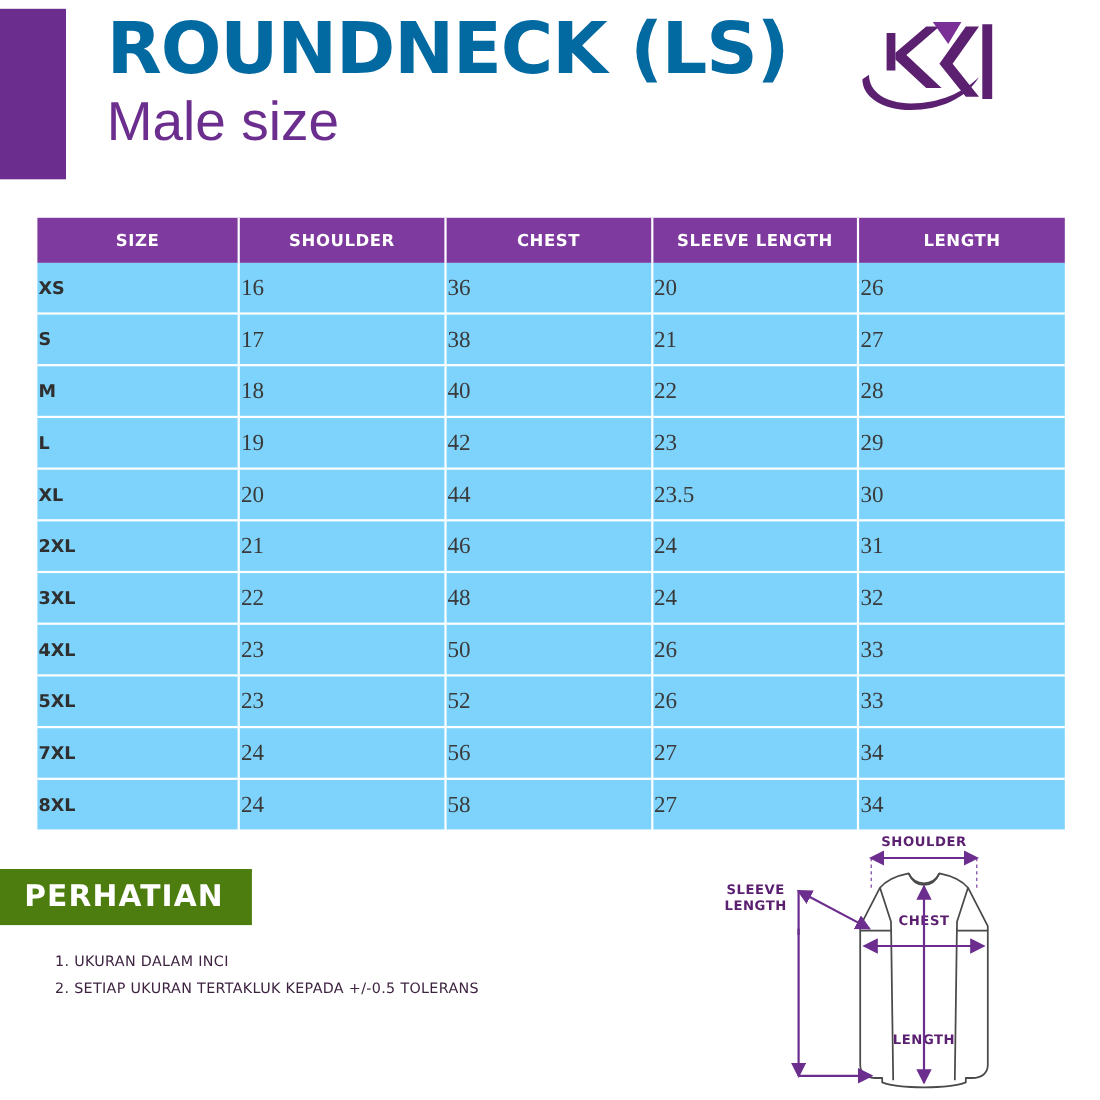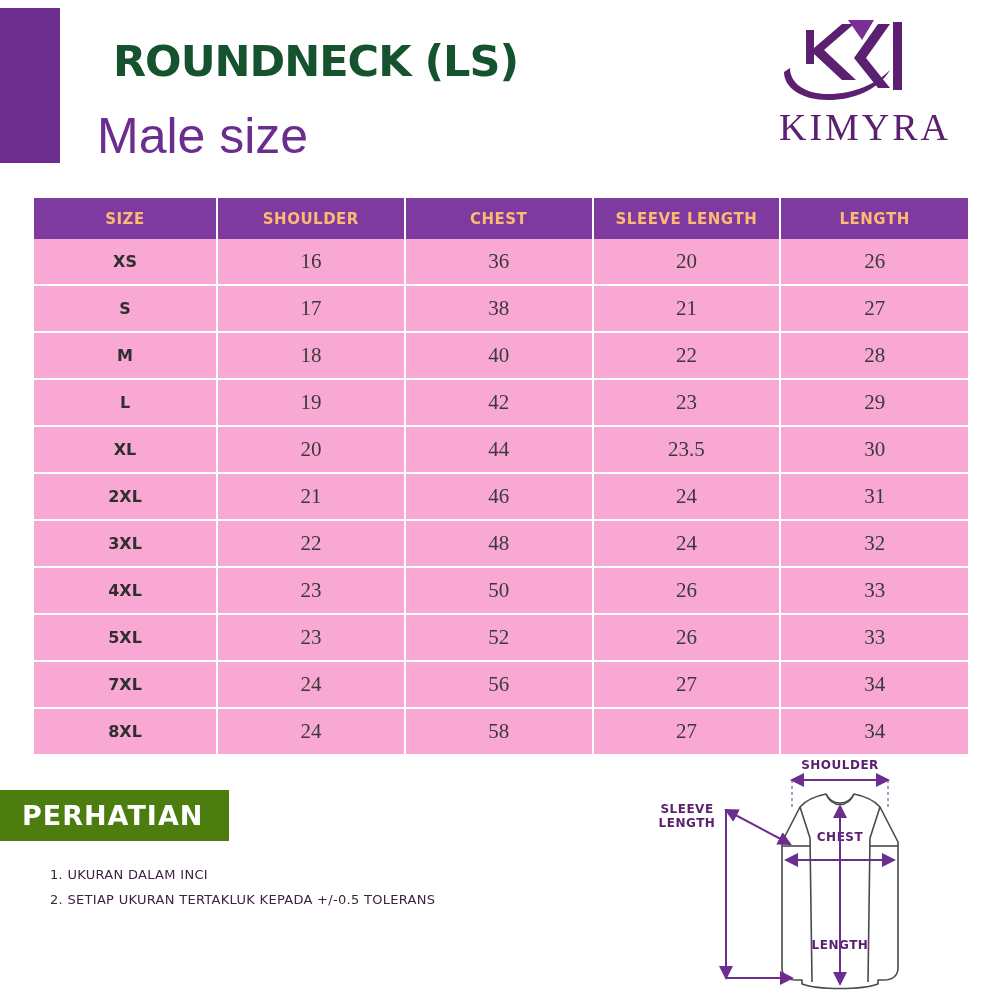--- a/index.html
+++ b/index.html
@@ -30,25 +30,25 @@
     background: #6b2d8e;
   }
   #title-block {
     position: absolute;
     left: 97px;
     top: 14px;
   }
   #main-title {
     font-family: "DejaVu Sans", sans-serif;
     font-weight: bold;
-    font-size: 43px;
+    font-size: 65px;
     letter-spacing: -1px;
-    color: #14532d;
+    color: #0369a1;
     line-height: 62px;
-    margin: 16px;
+    margin: 0;
     white-space: nowrap;
   }
   #sub-title {
     font-family: "Liberation Sans", sans-serif;
     font-weight: 300;
     font-size: 50px;
     color: #6b2d8e;
     line-height: 56px;
     margin: 6px 0 16px 0;
     white-space: nowrap;
@@ -79,34 +79,33 @@
   #size-table {
     position: absolute;
     left: 34px;
     top: 198px;
     width: 934px;
     border-collapse: collapse;
     table-layout: fixed;
   }
   #size-table th {
     background: #7e3a9e;
-    color: #fdba74;
+    color: #ffffff;
     font-family: "DejaVu Sans", sans-serif;
     font-weight: bold;
     font-size: 15px;
     letter-spacing: 0.5px;
     height: 39px;
     text-align: center;
     border-right: 2px solid #ffffff;
   }
   #size-table th:last-child { border-right: none; }
   #size-table td {
-    background: #f9a8d4;
+    background: #7dd3fc;
     height: 43px;
-    text-align: center;
     font-family: "Liberation Serif", serif;
     font-size: 21px;
     color: #3a3a3a;
     border-right: 2px solid #ffffff;
     border-bottom: 2px solid #ffffff;
   }
   #size-table td:last-child { border-right: none; }
   #size-table td.size-cell {
     font-family: "DejaVu Sans", sans-serif;
     font-weight: bold;
@@ -186,21 +185,20 @@
         <g fill="#5b2170">
           <path d="M56 12 L64 12 L64 46 L56 46 Z"></path>
           <path d="M64 30 L92 6 L104 6 L74 32 L106 62 L92 62 L64 36 Z"></path>
           <path d="M98 2 L124 2 L112 22 Z" fill="#7a2f96"></path>
           <path d="M128 6 L140 6 L116 40 L140 70 L128 70 L104 40 Z"></path>
           <path d="M143 4 L152 4 L152 72 L143 72 Z"></path>
           <path d="M40 50 C40 66, 56 76, 78 76 C104 76, 126 66, 140 52 C128 72, 104 82, 78 82 C52 82, 34 70, 34 54 Z"></path>
         </g>
       </svg>
     </div>
-    <div id="logo-word">KIMYRA</div>
   </div>
 </div>
 
 <table id="size-table">
   <thead>
     <tr>
       <th style="width:180px">SIZE</th>
       <th>SHOULDER</th>
       <th>CHEST</th>
       <th>SLEEVE LENGTH</th>

